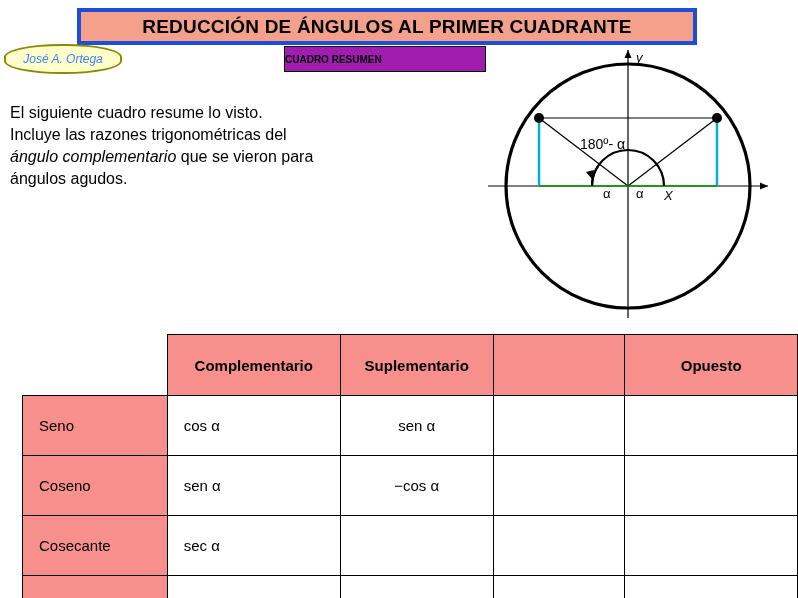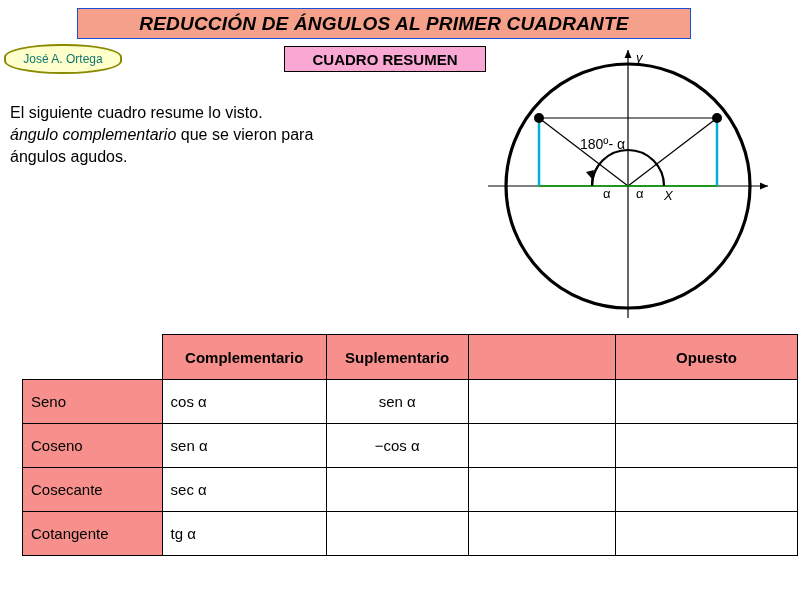--- a/index.html
+++ b/index.html
@@ -9,45 +9,45 @@
     font-family:"Liberation Sans", sans-serif;
     position:relative;
     overflow:hidden;
     color:#000;
   }
   .title-banner{
     position:absolute;
     left:77px; top:8px;
     width:612px; height:29px;
     background:#f4a08a;
-    border:1px solid #1d4ed8;
+    border:4px solid #1d4ed8;
     display:flex; align-items:center; justify-content:center;
     font-weight:bold; font-size:19px;
     letter-spacing:0.2px;
-    font-style:italic;
   }
   .subtitle-banner{
     position:absolute;
     left:284px; top:46px;
     width:200px; height:24px;
-    background:#f9a8d4;
+    background:#a21caf;
     border:1px solid #000;
-    display:flex; align-items:center; justify-content:center;
-    font-weight:bold; font-size:15px;
+    display:flex; align-items:center; 
+    font-weight:bold; font-size:10px;
   }
   .author-badge{
     position:absolute;
     left:4px; top:44px;
     width:114px; height:26px;
     border:2px solid #8a8a00;
     border-radius:57px/13px;
     background:#ffffcc;
     display:flex; align-items:center; justify-content:center;
     font-size:12px;
-    color:#0f766e;
+    color:#3b82f6;
+    font-style:italic;
   }
   .intro{
     position:absolute;
     left:10px; top:102px;
     width:360px;
     font-size:16px;
     line-height:22px;
   }
   .intro .it{ font-style:italic; }
 
@@ -60,21 +60,21 @@
 
   
   .tbl{
     position:absolute;
     left:22px; top:334px;
     border-collapse:collapse;
     font-size:14px;
   }
   .tbl td{
     border:1px solid #000;
-    padding:8px;
+    padding:16px;
     vertical-align:middle;
   }
   .hdr{
     background:#f7908c;
     text-align:center;
     font-weight:bold;
     font-size:15px;
   }
   .hdr-blank{
     background:#ffffff;
@@ -127,20 +127,21 @@
 <div class="subtitle-banner">
   <span>CUADRO  RESUMEN</span>
 </div>
 
 <div class="author-badge">
   <span>José A. Ortega</span>
 </div>
 
 <div class="intro">
   <div>El siguiente cuadro resume lo visto.</div>
+  <div>Incluye las razones trigonométricas del</div>
   <div>
     <span class="it">ángulo complementario</span><span> que se vieron para</span>
   </div>
   <div>ángulos agudos.</div>
 </div>
 
 <div class="figure">
   <svg width="320" height="275" viewBox="0 0 320 275">
 
     <line x1="20" y1="140" x2="300" y2="140" stroke="#000" stroke-width="1.2"></line>

